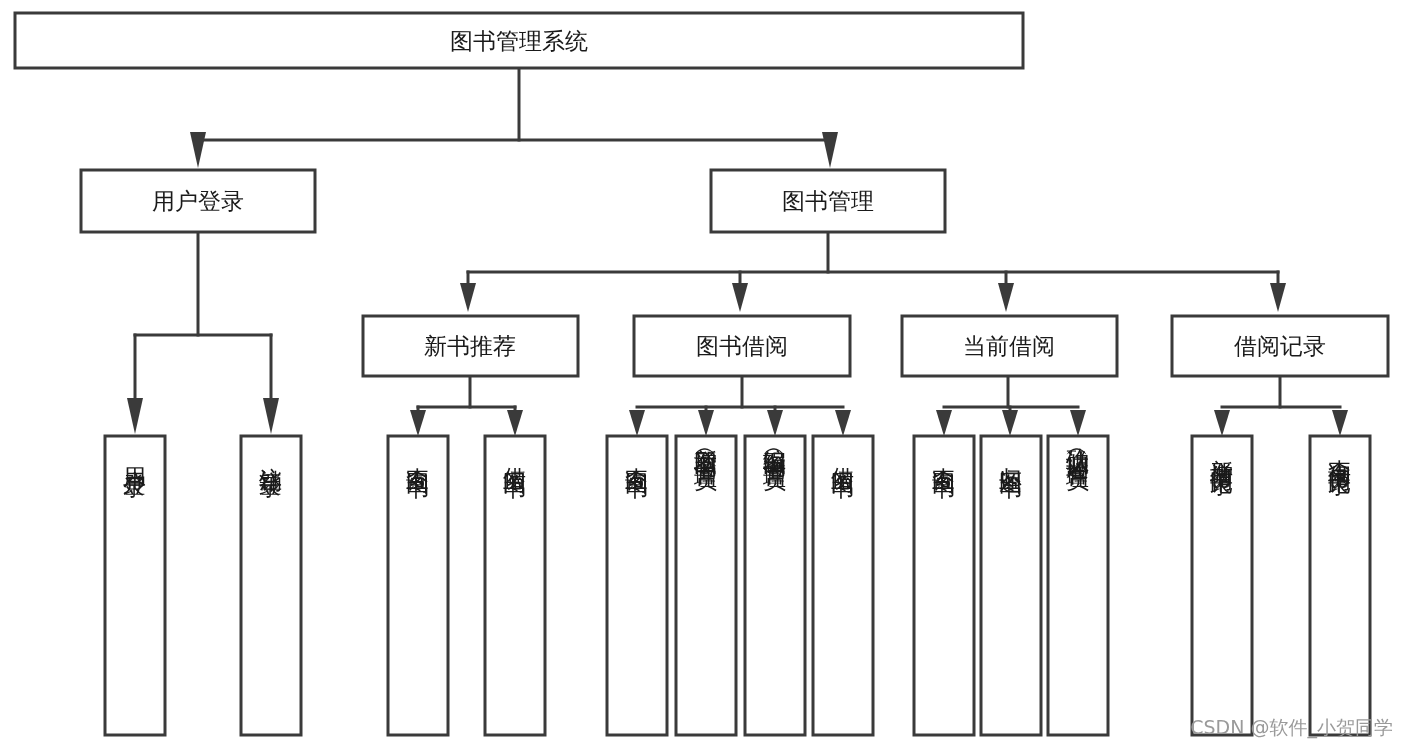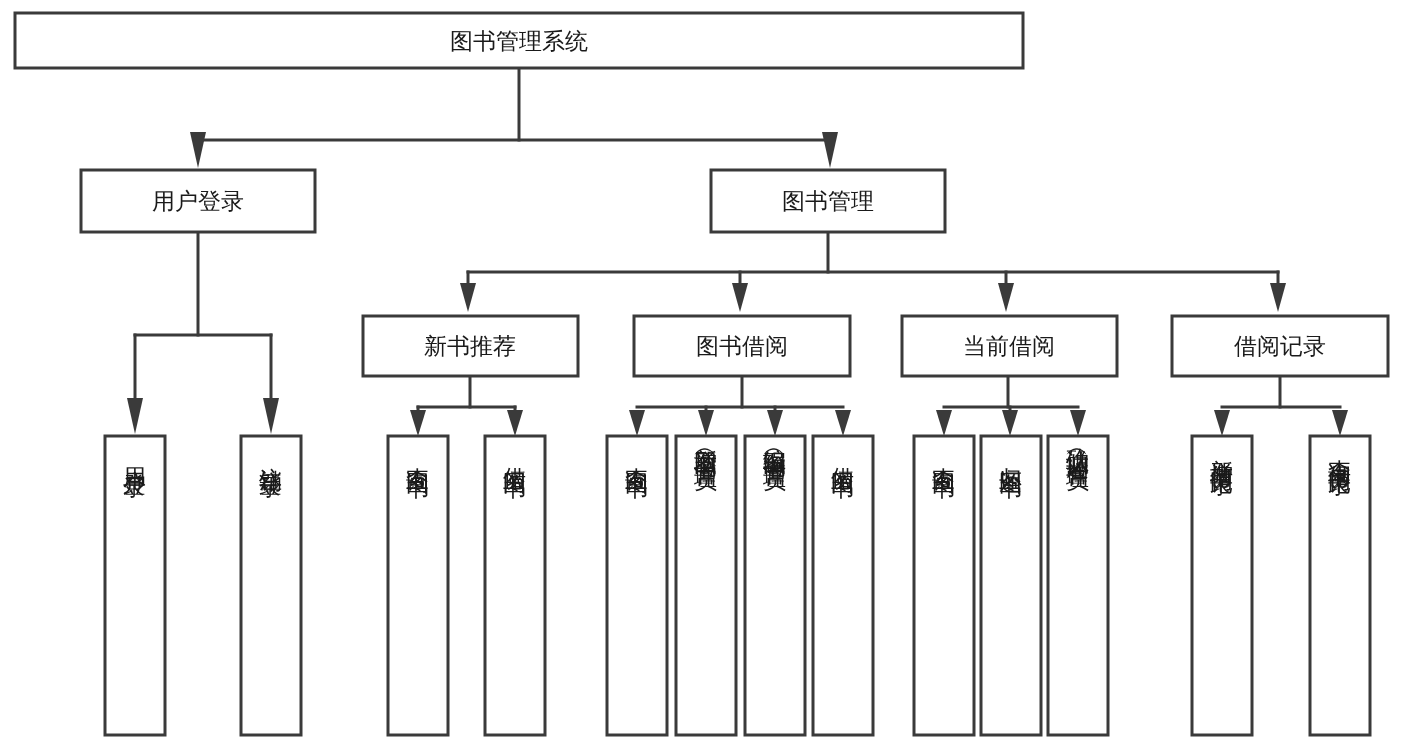--- a/index.html
+++ b/index.html
@@ -230,14 +230,15 @@
 
     <text class="node-label-v" x="944" y="455">查询图书</text>
     <text class="node-label-v" x="1011" y="455">归还图书</text>
     <text class="node-label-v" x="1078" y="443">确认归还（管理员）</text>
 
     <text class="node-label-v" x="1222" y="450">新增借阅记录</text>
     <text class="node-label-v" x="1340" y="450">查询借阅记录</text>
 
   </svg>
 
+  <div class="watermark-text">CSDN @软件_小贺同学</div>
 
 </div>
 
 </body></html>

